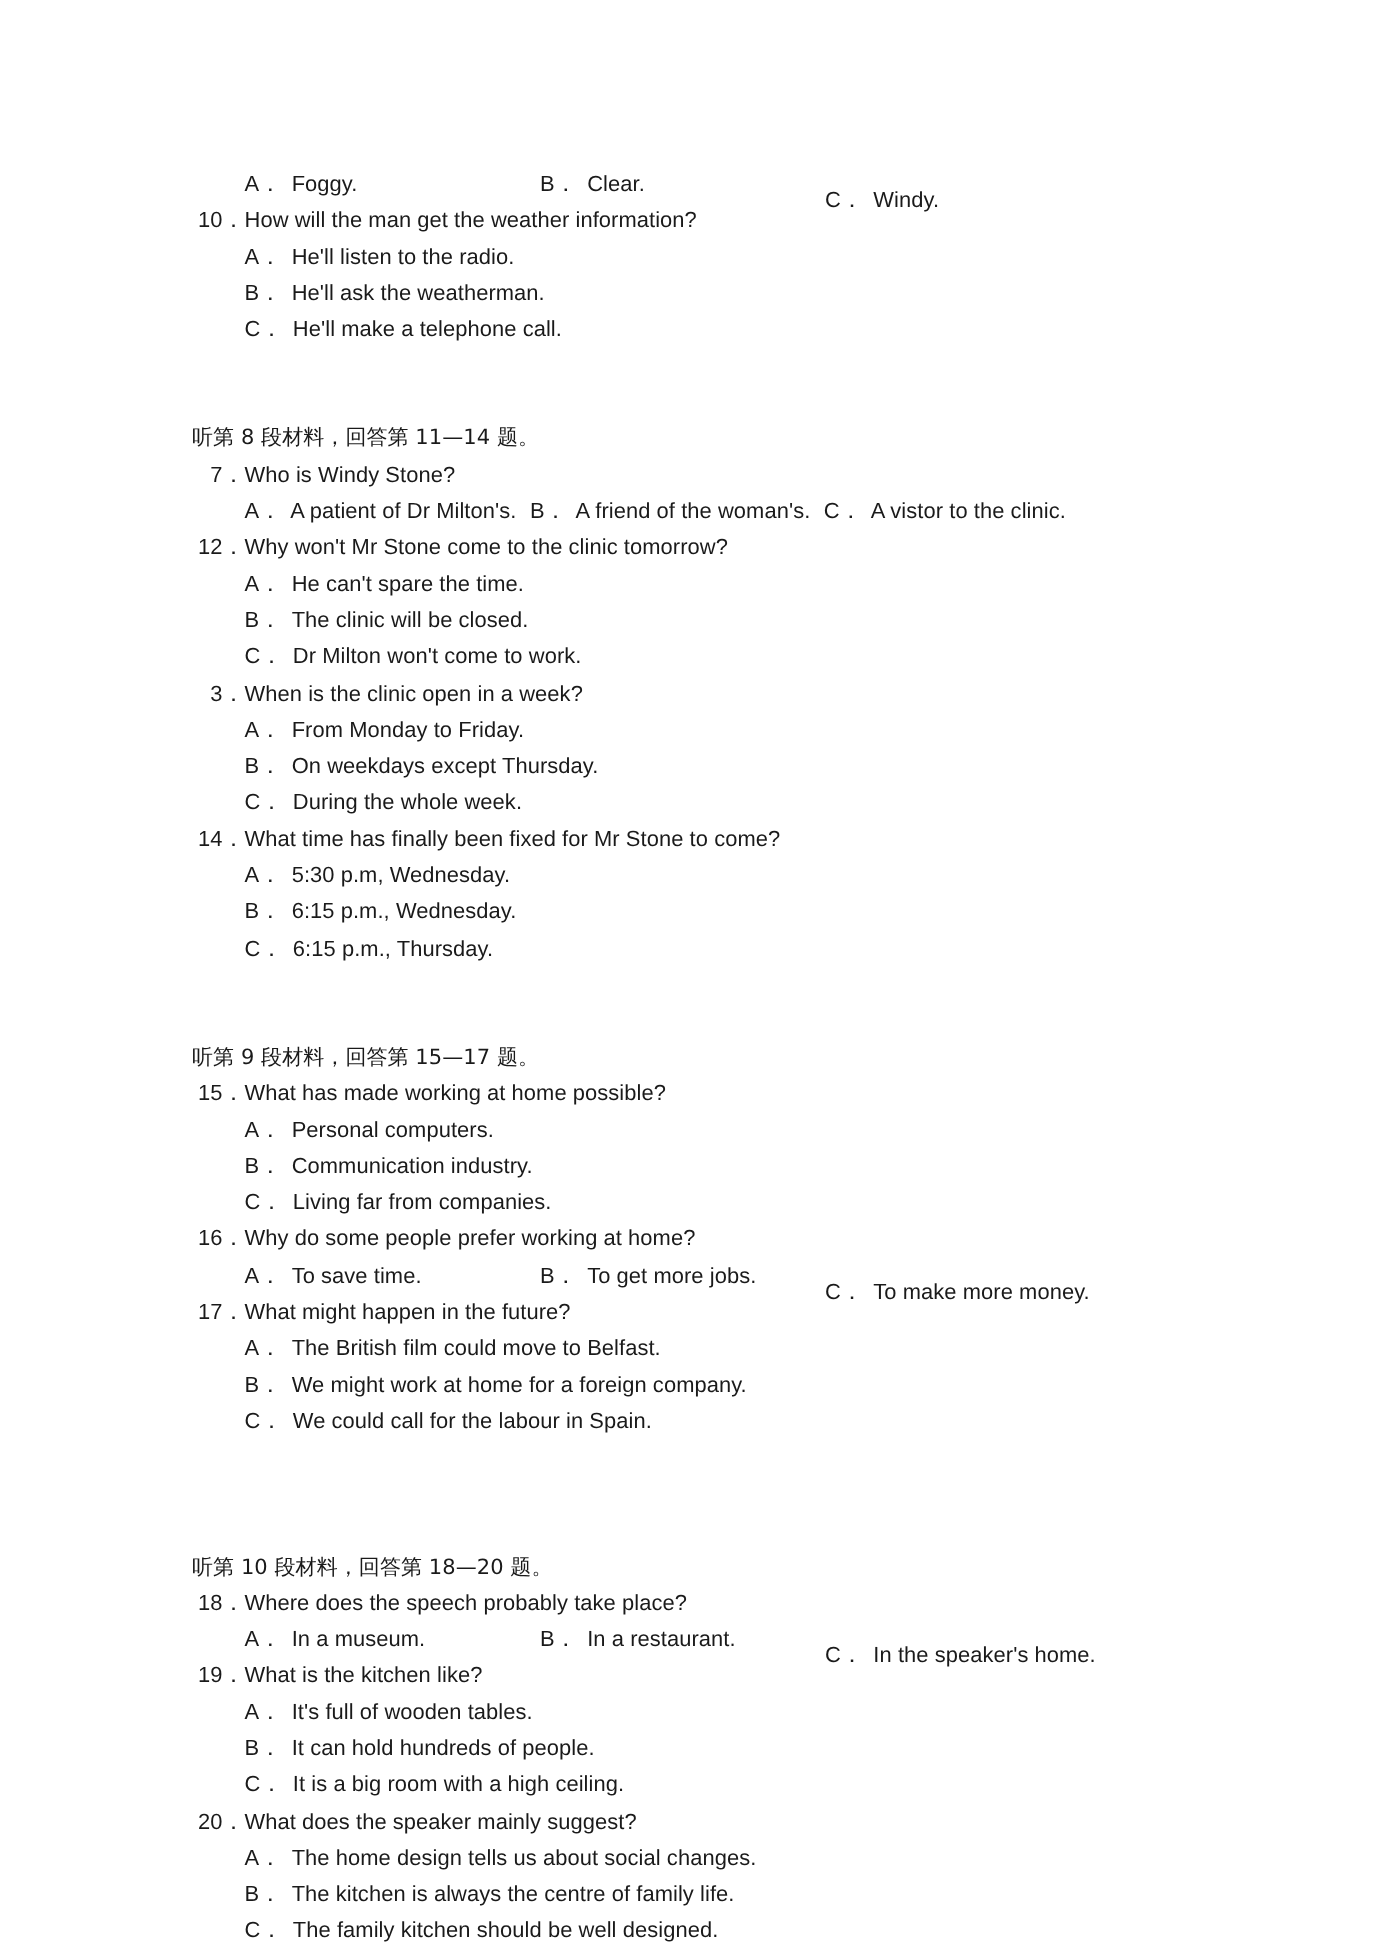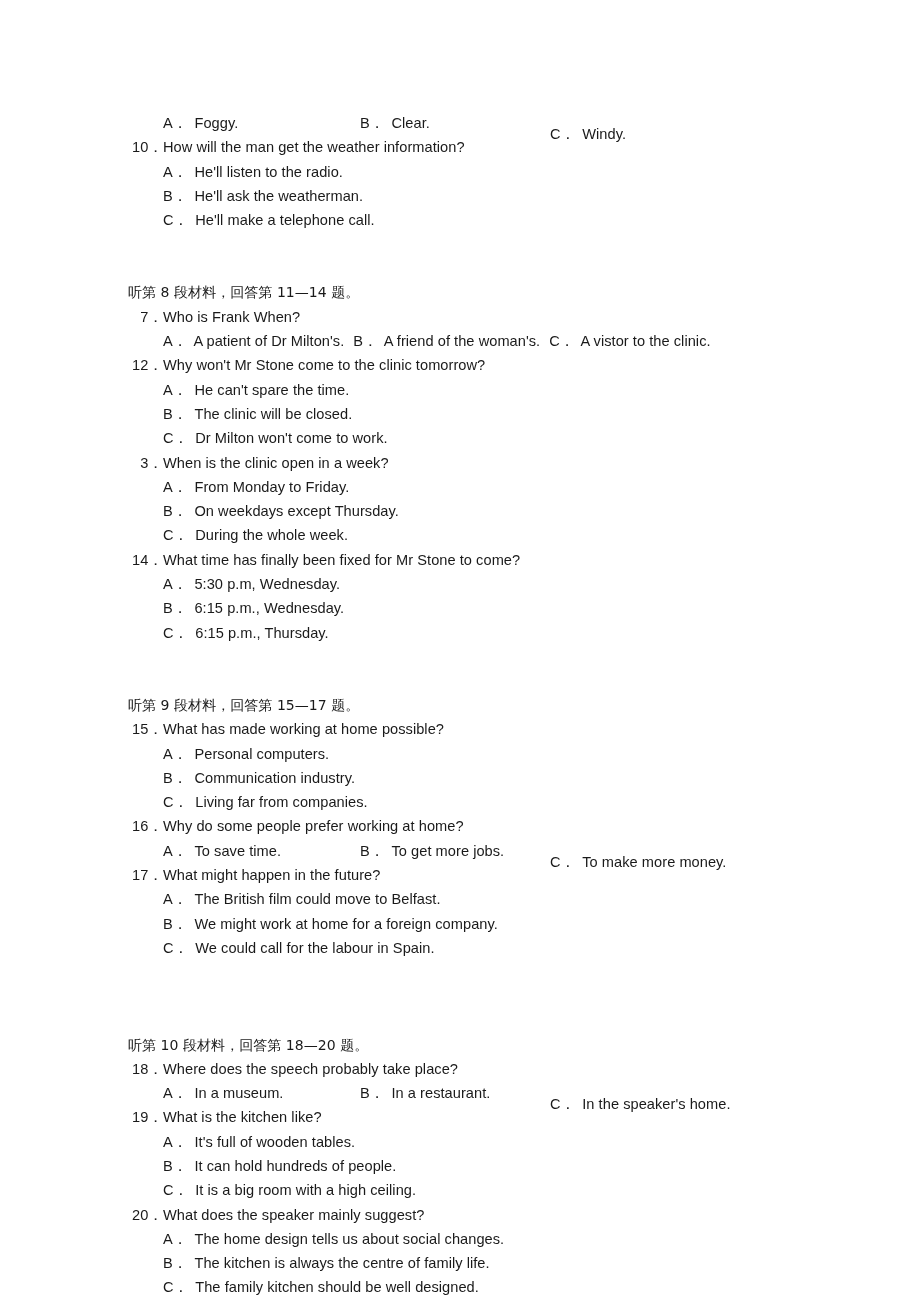--- a/index.html
+++ b/index.html
@@ -114,21 +114,21 @@
         <span class="opt-letter">B．</span>
         <span class="opt-body">He'll ask the weatherman.</span>
       </div>
       <div class="ln opt">
         <span class="opt-letter">C．</span>
         <span class="opt-body">He'll make a telephone call.</span>
       </div>
       <div class="ln cn">听第 8 段材料，回答第 11—14 题。</div>
       <div class="ln q">
         <span class="q-num">7．</span>
-        <span class="q-text">Who is Frank When?</span>
+        <span class="q-text">Who is Windy Stone?</span>
       </div>
       <div class="ln opt-inline"><span class="seg"><span class="lt">A．</span><span>A patient of Dr Milton's.</span></span><span class="seg"><span class="lt">B．</span><span>A friend of the woman's.</span></span><span class="seg"><span class="lt">C．</span><span>A vistor to the clinic.</span></span></div>
       <div class="ln q">
         <span class="q-num">12．</span>
         <span class="q-text">Why won't Mr Stone come to the clinic tomorrow?</span>
       </div>
       <div class="ln opt">
         <span class="opt-letter">A．</span>
         <span class="opt-body">He can't spare the time.</span>
       </div>

